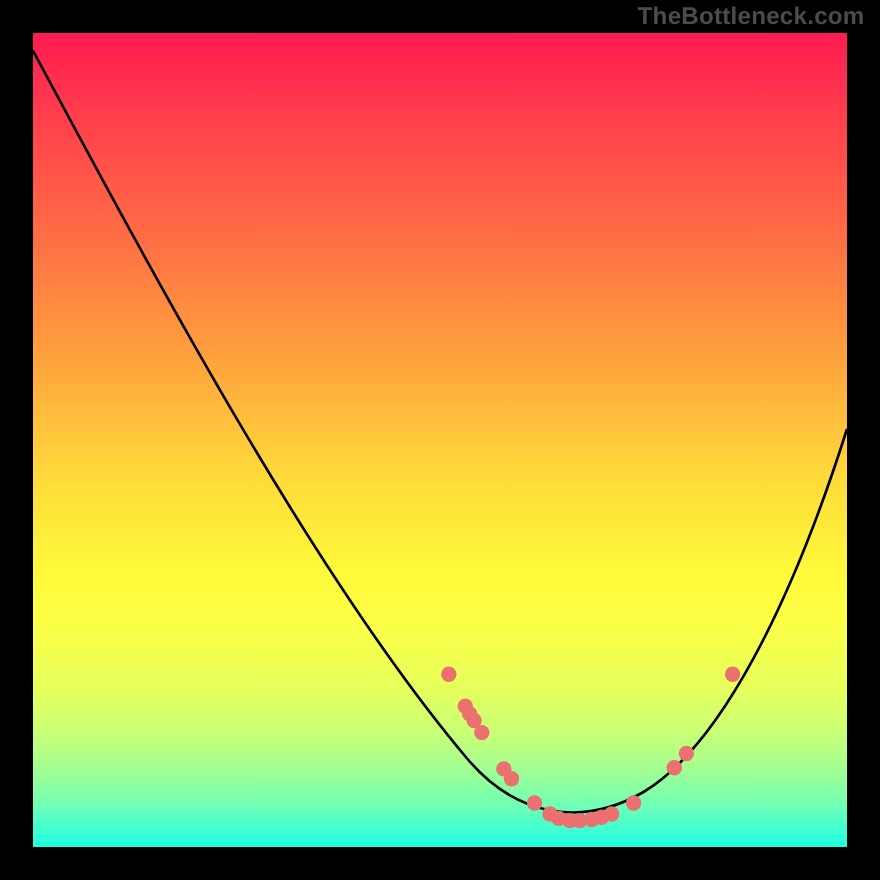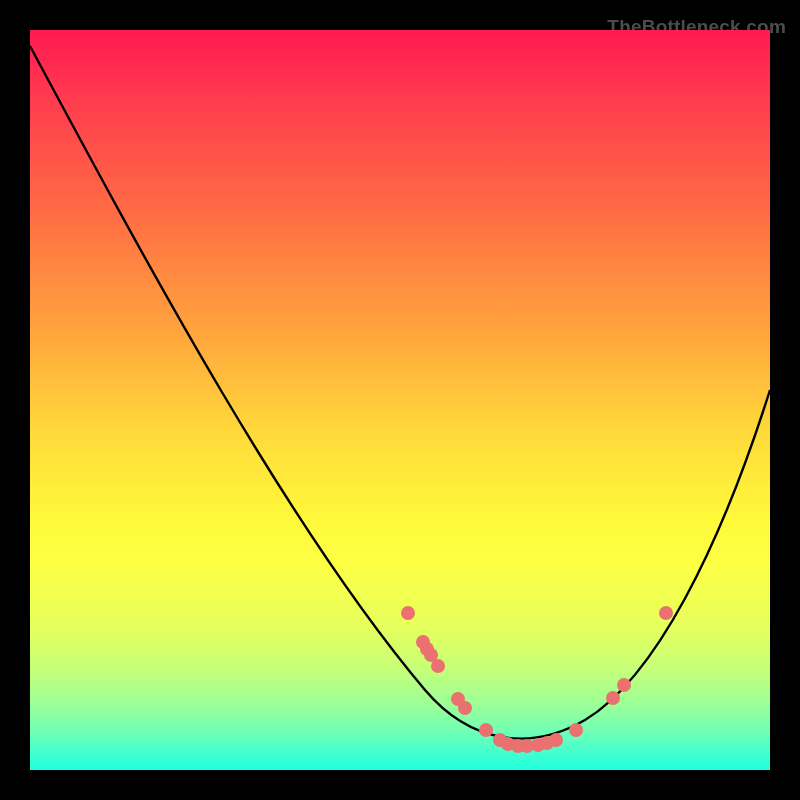--- a/index.html
+++ b/index.html
@@ -35,24 +35,24 @@
       #e8ff5a 80%,
       #c8ff76 86%,
       #9dff96 91%,
       #6effb6 95%,
       #3effd2 98%,
       #1effe0 100%
     );
   }
   .watermark {
     position: absolute;
-    top: 16px;
+    top: 2px;
     right: 14px;
     color: #4c4c4c;
-    font-size: 19px;
+    font-size: 22px;
     font-weight: 600;
     letter-spacing: 0.2px;
     user-select: none;
   }
   svg.curve {
     position: absolute;
     left: 0;
     top: 0;
     width: 740px;
     height: 740px;

